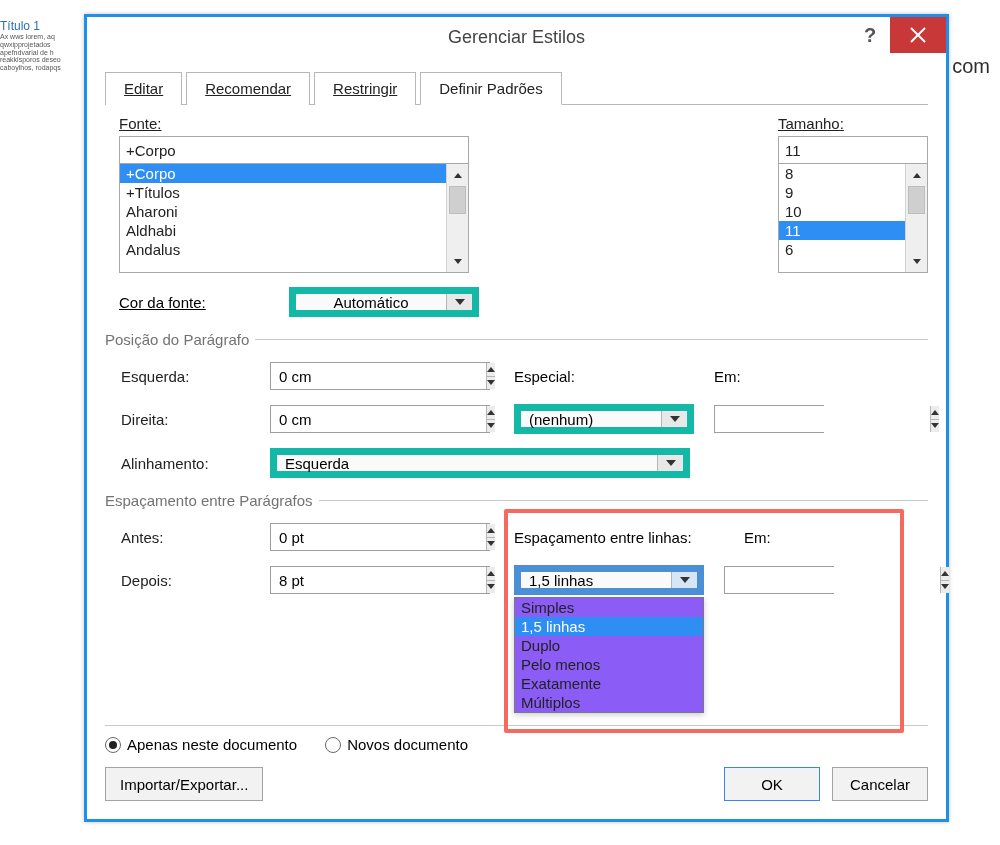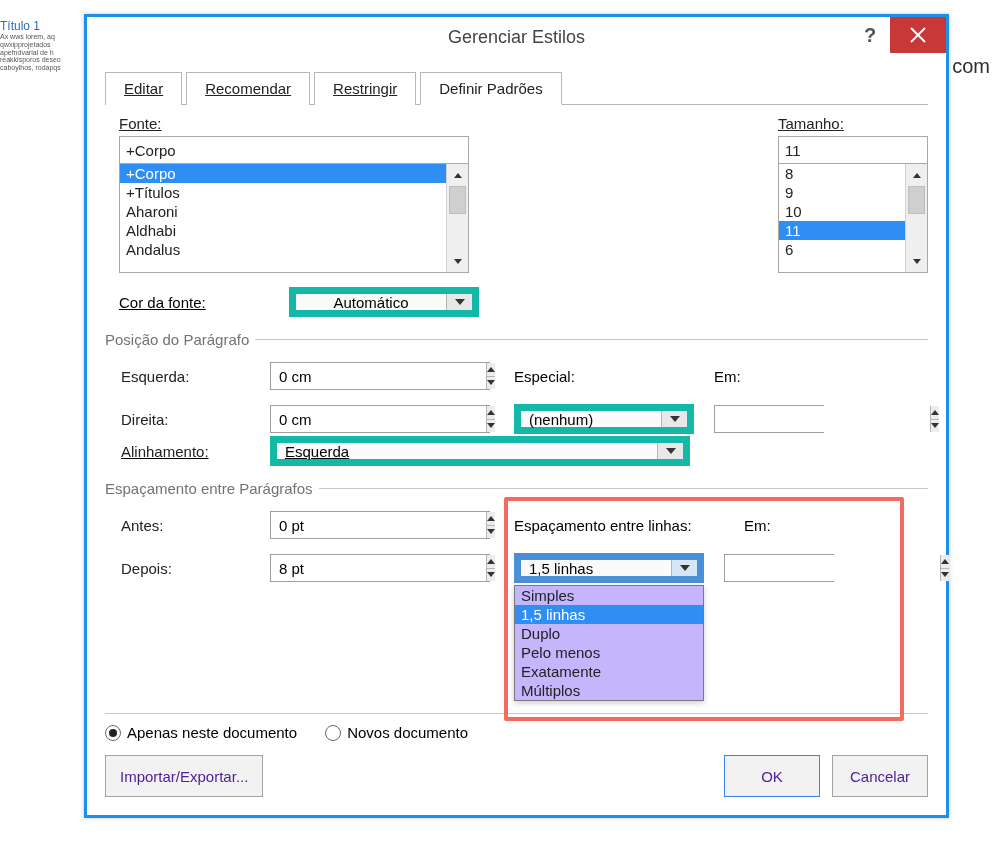--- a/index.html
+++ b/index.html
@@ -107,37 +107,37 @@
   .tri-dn { width:0;height:0;border-left:4px solid transparent;border-right:4px solid transparent;border-top:5px solid #333;}
 
   .redbox {
     position:absolute;
     border:4px solid #f46a5e; border-radius:2px;
     pointer-events:none;
   }
 
   .dropdown-open {
     position:absolute;
-    background:#c4b5fd; border:1px solid #7a7a7a;
+    background:#8b5cf6; border:1px solid #7a7a7a;
     box-shadow:0 2px 6px rgba(0,0,0,.2);
   }
   .dropdown-open .opt { padding:1px 6px; font-size:15px; color:#222; }
   .dropdown-open .opt.sel { background:#2f8ef4; color:#fff; }
 
   .radio { display:flex; align-items:center; gap:6px; }
   .radiodot {
     width:16px; height:16px; border:1px solid #6a6a6a; border-radius:50%;
     display:flex; align-items:center; justify-content:center; background:#fff;
   }
   .radiodot .on { width:8px; height:8px; background:#222; border-radius:50%; }
 
   .footerbtns { display:flex; gap:12px; }
   .btn-std {
-    min-width:96px; height:42px; padding:0 14px;
-    border:1px solid #a3a3a3; background:#f2f2f2; color:#4c1d95;
+    min-width:96px; height:34px; padding:0 14px;
+    border:1px solid #a3a3a3; background:#f2f2f2; color:#000000;
     display:flex; align-items:center; justify-content:center;
   }
   .btn-ok { border:1px solid #3b82f6; }
 
   .hr { border-top:1px solid #c8c8c8; margin:10px 0; }
 </style>
 </head>
 <body>
 
 <div class="bgword">
@@ -290,21 +290,21 @@
                   <div class="tri-up"></div>
                 </div>
                 <div class="b">
                   <div class="tri-dn"></div>
                 </div>
               </div>
           </div>
         </div>
       </div>
 
-      <div class="row" style="margin-top:2px;text-decoration:underline;">
+      <div class="row" style="margin-top:14px;">
         <div class="label-col"><span>Alinhamento:</span></div>
         <div style="width:420px;">
           <div class="dropdown">
             <span class="val">Esquerda</span>
             <div class="btn">
                 <svg viewBox="0 0 12 12">
                   <polygon points="1,3 11,3 6,9"></polygon>
                 </svg>
               </div>
           </div>

